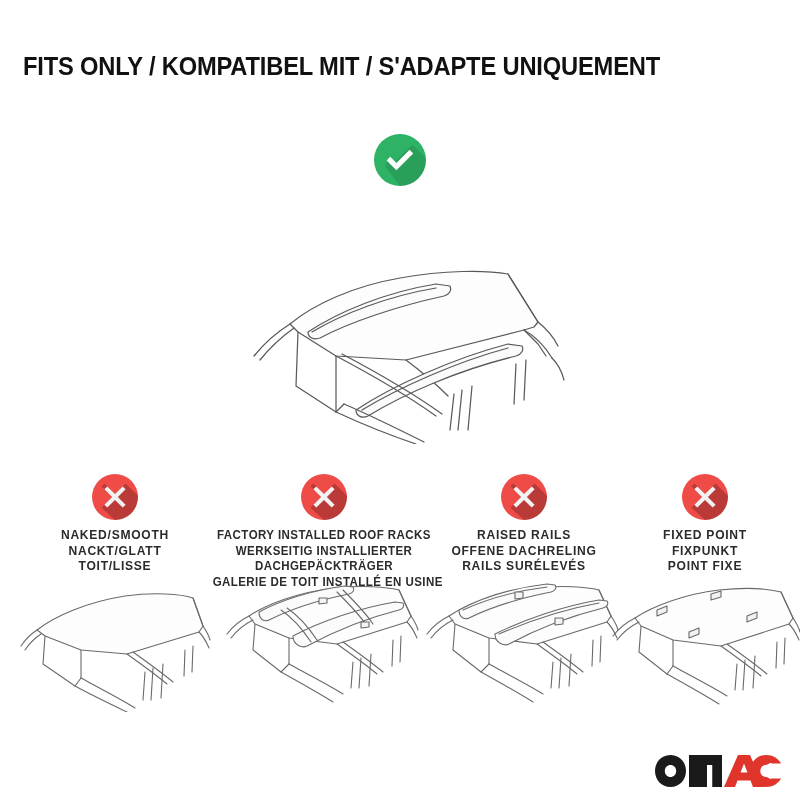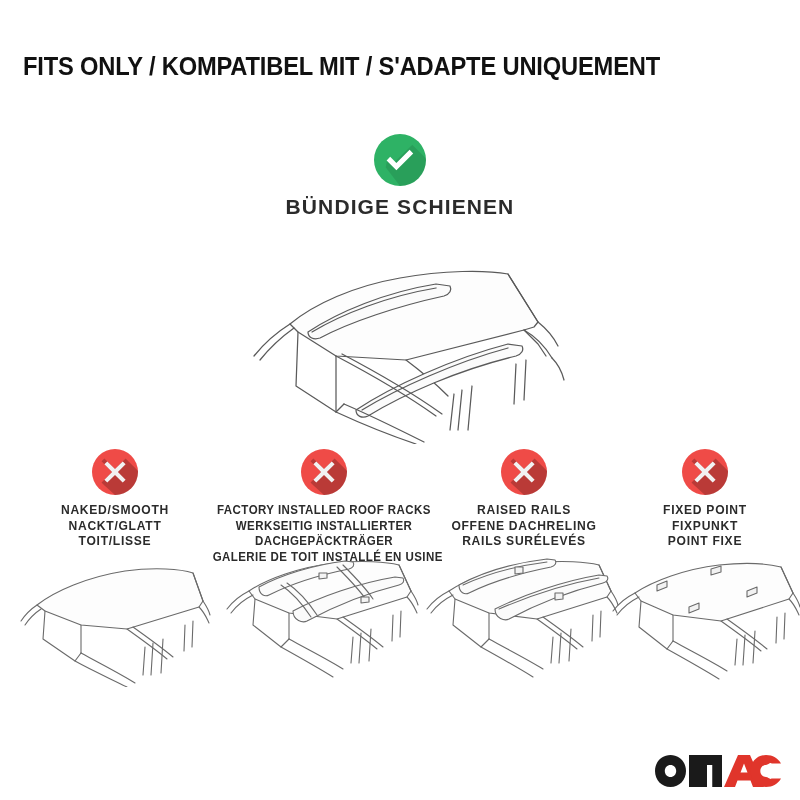--- a/index.html
+++ b/index.html
@@ -64,21 +64,21 @@
     position: absolute;
     top: 130px;
     left: 186px;
     width: 440px;
     height: 180px;
   }
 
   
   .row {
     position: absolute;
-    top: 449px;
+    top: 474px;
     left: 0;
     width: 800px;
     height: 300px;
   }
   .cell {
     position: absolute;
     top: 0;
     text-align: center;
   }
   .cell-0 { left: 10px;  width: 210px; }
@@ -136,21 +136,20 @@
 
   <span class="badge-check">
     <svg viewBox="0 0 52 52" width="52" height="52" aria-hidden="true">
       <circle cx="26" cy="26" r="26" fill="#2eb265"></circle>
       <path d="M26 52c14.36 0 26-11.64 26-26 0-.55-.02-1.1-.05-1.64L38.3 10.7 17.9 30.5l-4.6-4.6-1.7 7.4z" fill="#000" opacity="0.10"></path>
       <path d="M12.6 26.4l3.6-3.6 6.2 6.2 13.2-13.2 3.6 3.6-16.8 16.8z" fill="#ffffff"></path>
     </svg>
   </span>
 
   <div class="hero-text">
-    <div>BÜNDIGE SCHIENEN</div>
   </div>
 
   <div class="hero-art">
     <svg viewBox="0 0 440 180" width="440" height="180" aria-hidden="true">
       <g fill="none" stroke="#5a5a5a" stroke-width="1.25" stroke-linejoin="round" stroke-linecap="round">
 
         <path d="M104 60 C128 40 168 22 214 14 C258 6 300 6 322 10 L352 58 L348 63 L338 66
                  L220 96 L150 92 L112 68 Z" fill="#fdfdfd"></path>
 
         <path d="M104 60 C88 70 76 82 68 92"></path>

